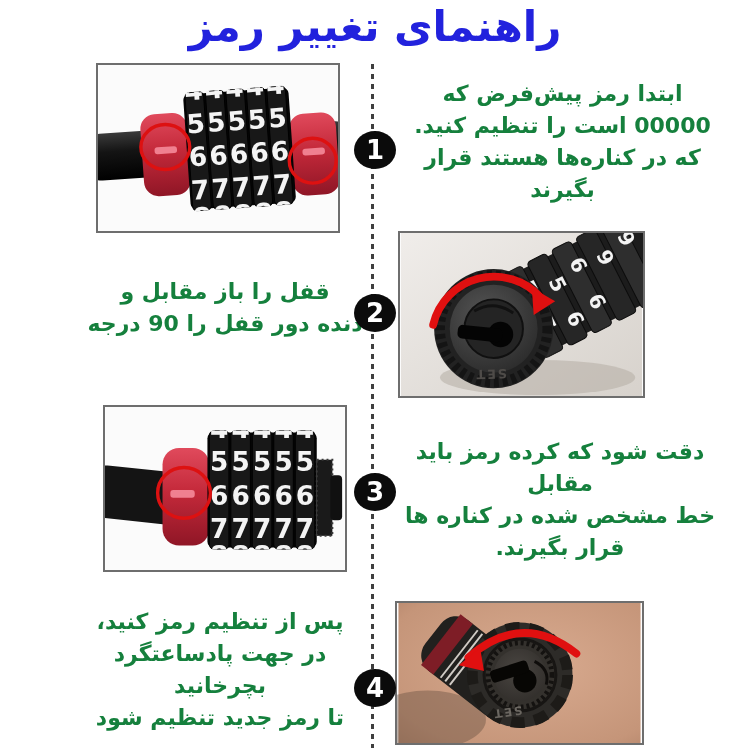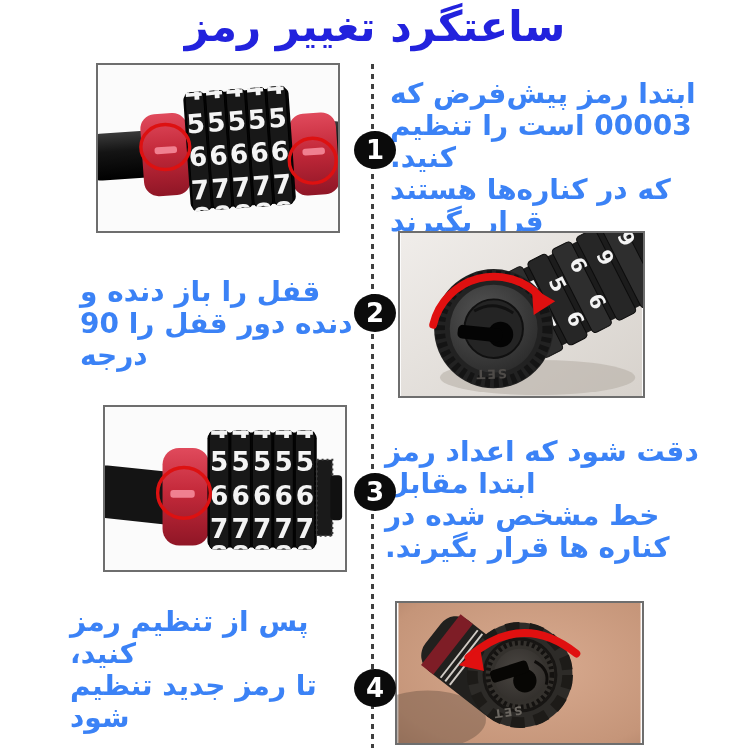--- a/index.html
+++ b/index.html
@@ -5,67 +5,68 @@
   html,body{margin:0;padding:0;background:#ffffff;}
   #page{position:relative;width:750px;height:750px;background:#ffffff;overflow:hidden;
         font-family:"DejaVu Sans",sans-serif;}
   #title{position:absolute;top:2px;left:0;width:750px;text-align:center;
          font-size:42px;font-weight:bold;color:#2222dd;direction:rtl;}
   #divider{position:absolute;left:371px;top:64px;width:3px;height:684px;
            background:repeating-linear-gradient(to bottom,#3f3f3f 0 5px,transparent 5px 10px);}
   .badge{position:absolute;left:354px;width:42px;height:38px;border-radius:50%;
          background:#0b0b0b;color:#ffffff;display:flex;align-items:center;justify-content:center;
          font-size:26px;font-weight:bold;z-index:5;}
-  .step-text{position:absolute;direction:rtl;text-align:left;color:#3b82f6;
-             font-weight:bold;font-size:28px;line-height:32px;}
+  .step-text{position:absolute;direction:rtl;text-align:center;color:#15803d;
+             font-weight:bold;font-size:22px;line-height:32px;}
   .photo{position:absolute;border:2px solid #6e6e6e;background:#fdfdfd;box-sizing:border-box;}
   .photo svg{display:block;width:100%;height:100%;}
   .dialDigit{font-family:"DejaVu Sans",sans-serif;font-weight:bold;fill:#f4f4f4;}
   .setLabel{font-family:"DejaVu Sans",sans-serif;font-weight:bold;letter-spacing:2px;}
 </style>
 </head>
 <body>
 
 <div id="page">
 
-  <div id="title" style="color: rgb(34, 34, 221);">ساعتگرد تغییر رمز</div>
+  <div id="title" style="color: rgb(34, 34, 221);">راهنمای تغییر رمز</div>
 
   <div id="divider"></div>
 
   <div class="badge" style="top:131px;">
       <span>1</span>
     </div>
   <div class="badge" style="top:294px;">
       <span>2</span>
     </div>
   <div class="badge" style="top:473px;">
       <span>3</span>
     </div>
   <div class="badge" style="top:669px;">
       <span>4</span>
     </div>
 
   <div class="step-text" style="left:390px;top:78px;width:345px;">
     <div>ابتدا رمز پیش‌فرض که</div>
-    <div>00003 است را تنظیم کنید.</div>
+    <div>00000 است را تنظیم کنید.</div>
     <div>که در کناره‌ها هستند قرار بگیرند</div>
   </div>
 
   <div class="step-text" style="left:80px;top:276px;width:290px;">
-    <div>قفل را باز دنده و</div>
+    <div>قفل را باز مقابل و</div>
     <div>دنده دور قفل را 90 درجه</div>
   </div>
 
   <div class="step-text" style="left:385px;top:436px;width:350px;">
-    <div>دقت شود که اعداد رمز ابتدا مقابل</div>
+    <div>دقت شود که کرده رمز باید مقابل</div>
     <div>خط مشخص شده در کناره ها قرار بگیرند.</div>
   </div>
 
   <div class="step-text" style="left:70px;top:606px;width:300px;">
     <div>پس از تنظیم رمز کنید،</div>
+    <div>در جهت پادساعتگرد بچرخانید</div>
     <div>تا رمز جدید تنظیم شود</div>
   </div>
 
   <div class="photo" style="left:96px;top:63px;width:244px;height:170px;">
     <svg viewBox="0 0 244 170">
       <defs>
         <clipPath id="dialClip1">
             <rect x="90" y="26" width="108" height="122" rx="6"></rect>
           </clipPath>
         <linearGradient id="collarG" x1="0" y1="0" x2="0" y2="1">

